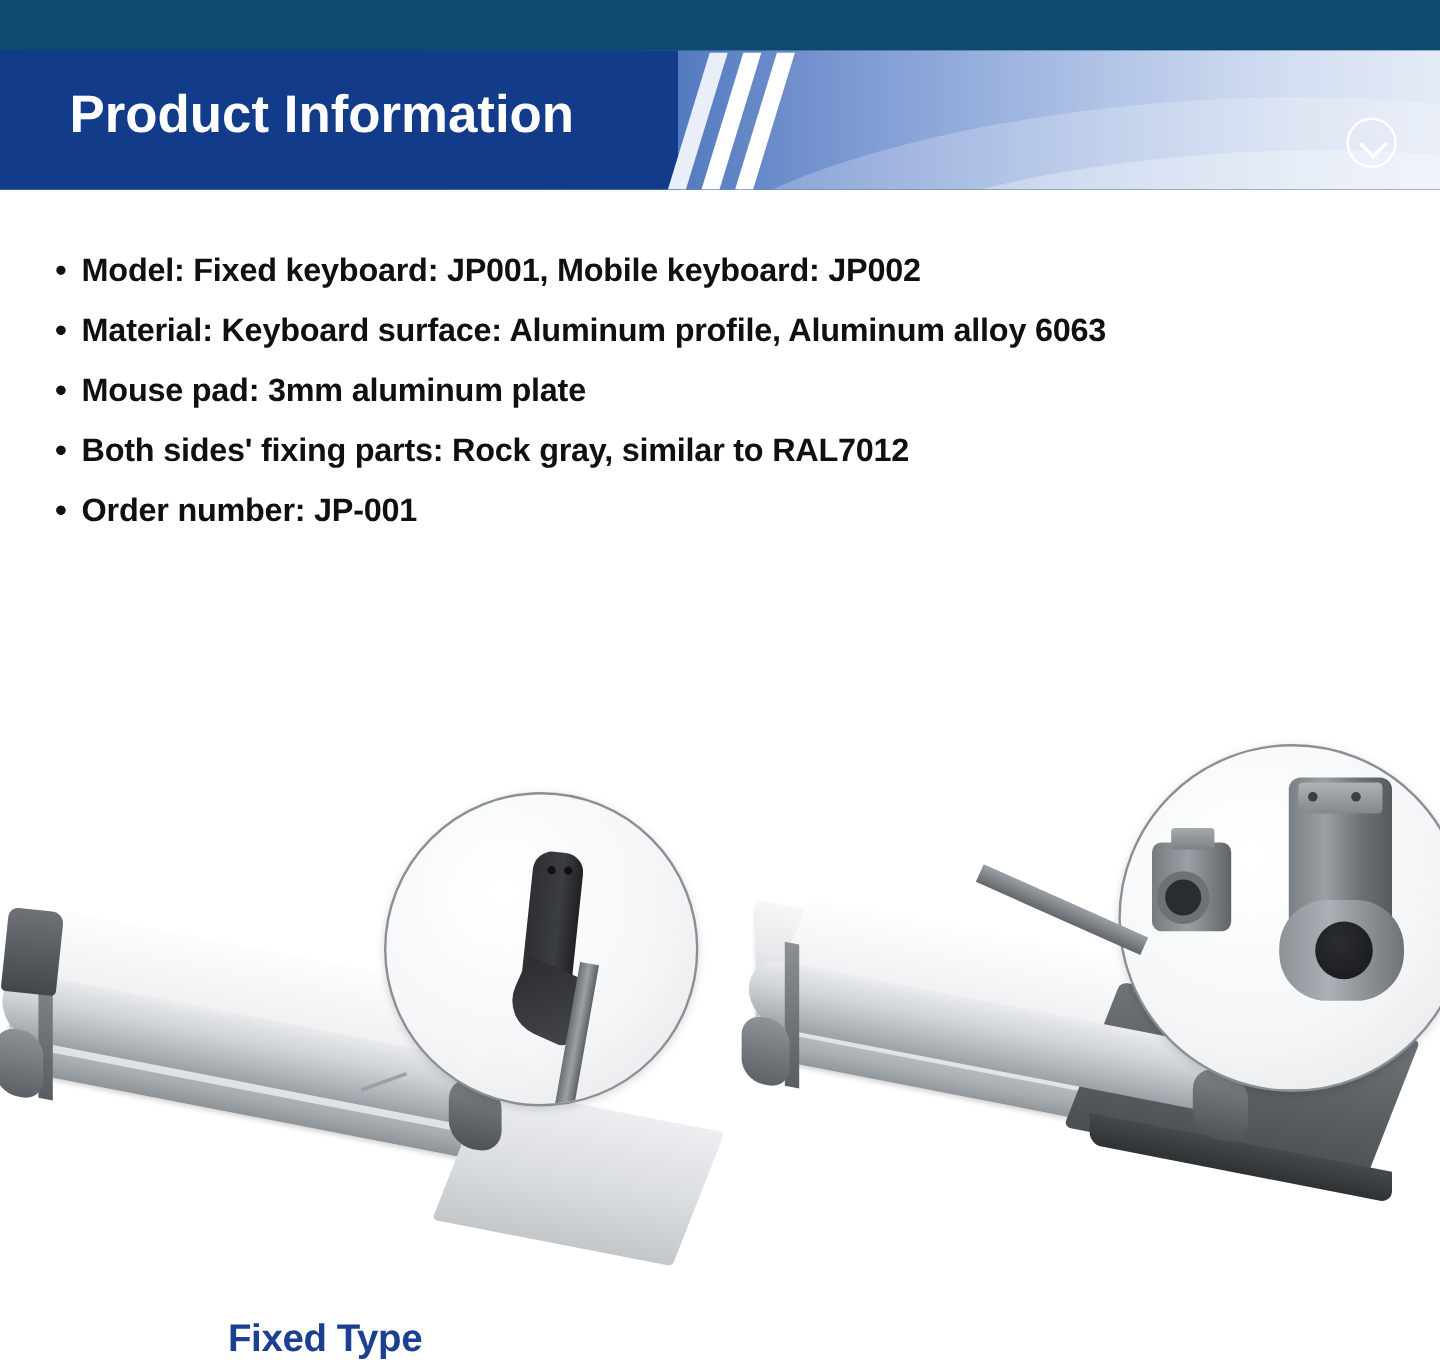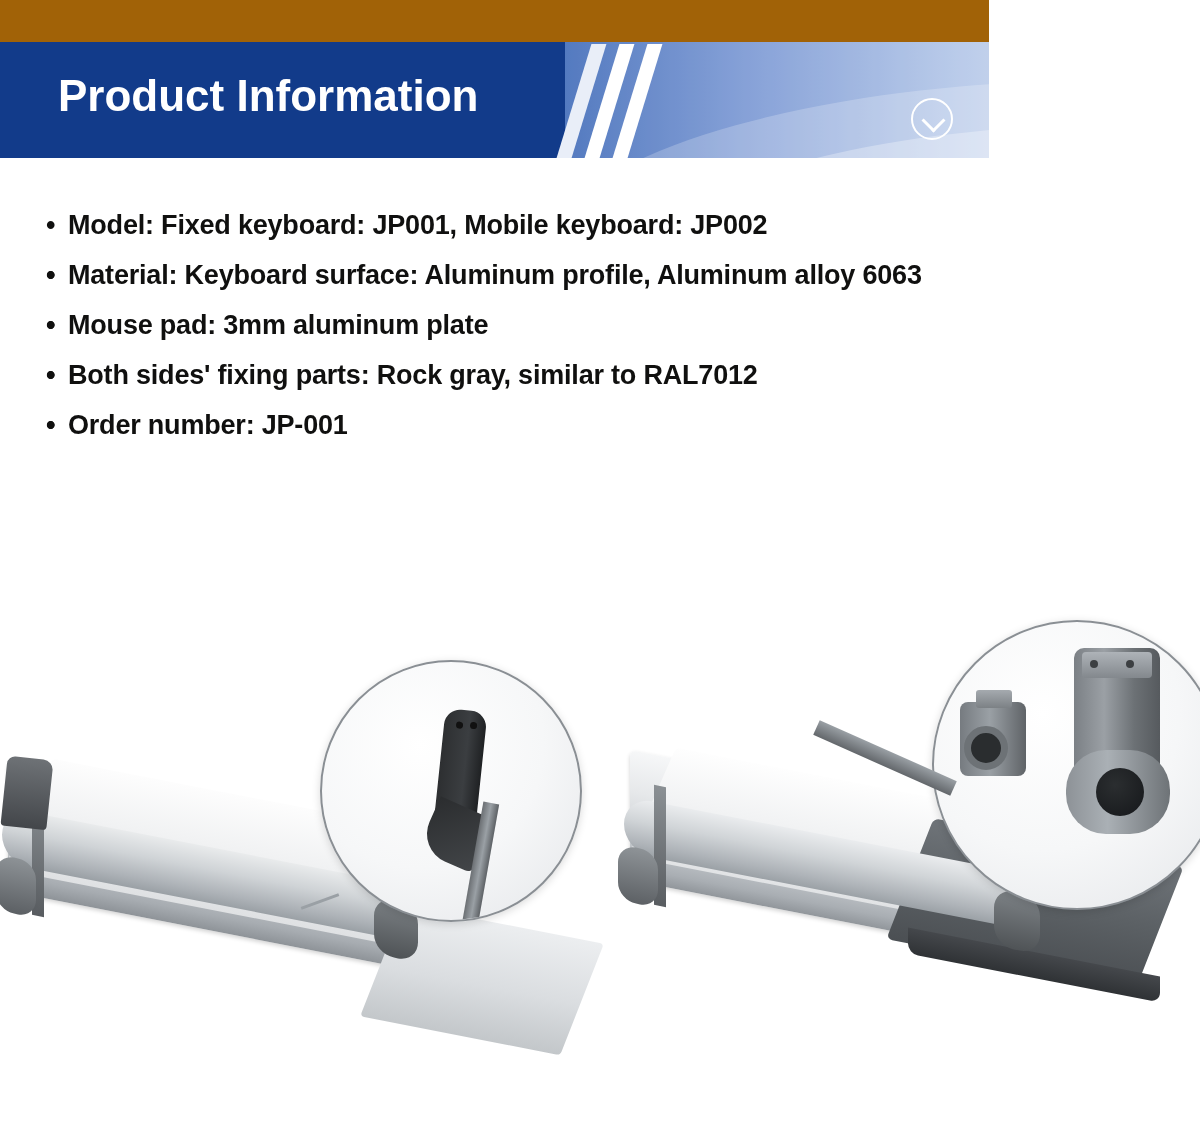--- a/index.html
+++ b/index.html
@@ -9,23 +9,23 @@
     height: 1140px;
     background: #ffffff;
     font-family: "Liberation Sans", sans-serif;
     overflow: hidden;
     position: relative;
   }
 
   
   .header {
     position: relative;
-    width: 989px;
+    width: 1200px;
     height: 158px;
-    background: #a16207;
+    background: #0c4a6e;
     overflow: hidden;
   }
   .header-band {
     position: absolute;
     left: 0; top: 42px;
     width: 1200px; height: 116px;
     background: linear-gradient(to right, #0e3c8c 0%, #14429a 28%, #2b5bb0 45%, #6f8fd0 62%, #a7bde4 78%, #cdd9ef 90%, #dfe7f5 100%);
     overflow: hidden;
   }
   .header-band .sweep1 {
@@ -473,20 +473,21 @@
     <div class="leader" style="left:300px; top:300px; width:40px; transform:rotate(-20deg);"></div>
 
     <div class="callout callout-left">
       <div class="bracket">
         <span class="bracket-hole h1"></span>
         <span class="bracket-hole h2"></span>
       </div>
       <div class="bracket-stem"></div>
     </div>
 
+    <div class="caption caption-left">Fixed Type</div>
   </div>
 
   <div class="panel panel-right">
     <div class="tray tray-r-body"></div>
     <div class="tray tray-r-top"></div>
     <div class="tray tray-r-mousepad"></div>
     <div class="tray tray-r-mousepad-edge"></div>
     <div class="tray tray-r-frontbar"></div>
     <div class="tray tray-r-rail"></div>
     <div class="tray tray-r-endcap-left"></div>

